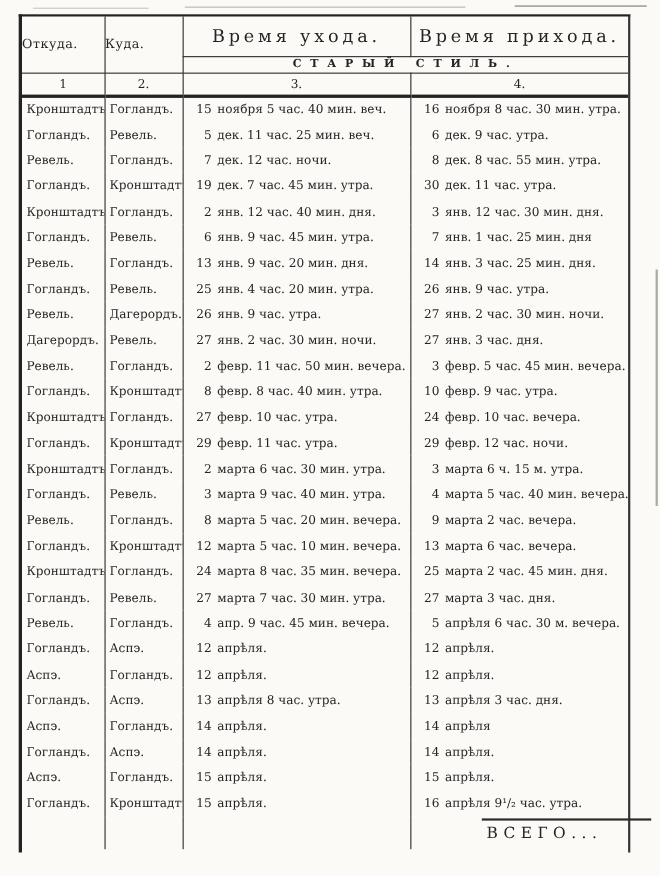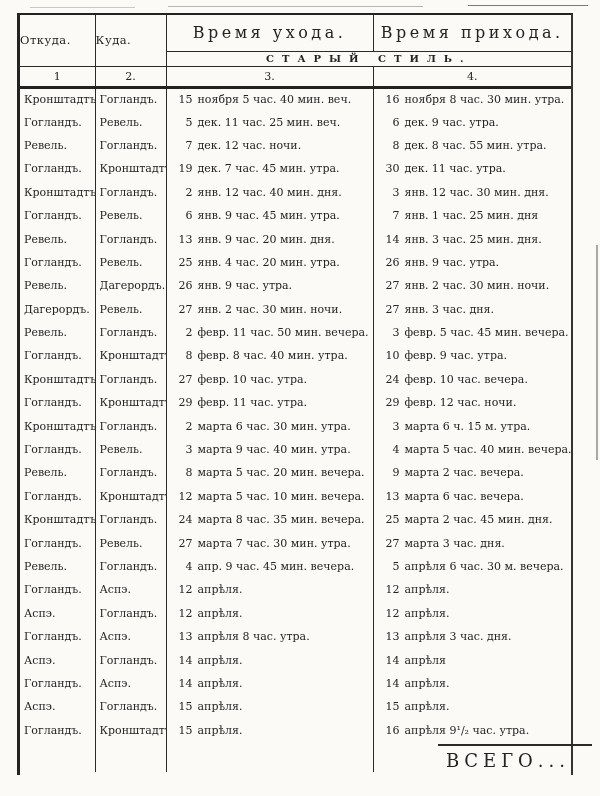--- a/index.html
+++ b/index.html
@@ -39,22 +39,22 @@
   tbody.rows tr{height:23.4px;}
   tbody.rows td{font-size:11px;vertical-align:middle;white-space:nowrap;overflow:hidden;}
   td.place{padding-left:4px;}
   td.time{padding-left:6px;}
   td.time .day{display:inline-block;width:20px;text-align:right;}
   td.time .rest{margin-left:5px;}
   tbody.tail tr{height:30px;}
 
   .total-line{position:absolute;left:438px;top:744px;width:154px;height:2px;background:#2a2a2a;}
   .total{
-    position:absolute;left:420px;top:750px;width:150px;text-align:right;
-    font-size:18px;letter-spacing:5px;font-family:"DejaVu Serif","Liberation Serif",serif;
+    position:absolute;left:420px;top:750px;width:150px;text-align:center;
+    font-size:14px;letter-spacing:5px;font-family:"DejaVu Serif","Liberation Serif",serif;
   }
 </style>
 </head>
 <body>
 
 <div class="page">
 
   <div class="scan-top s1"></div>
   <div class="scan-top s2"></div>
   <div class="scan-top s3"></div>

